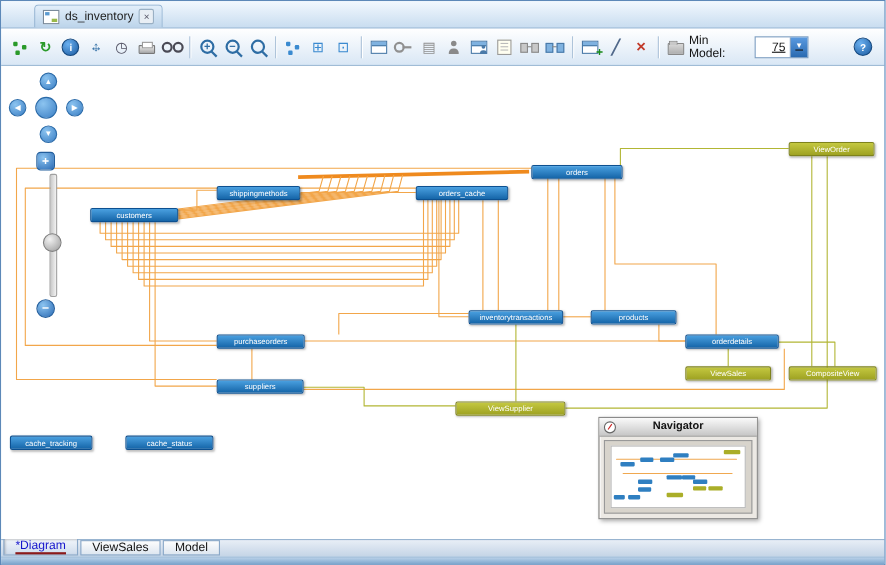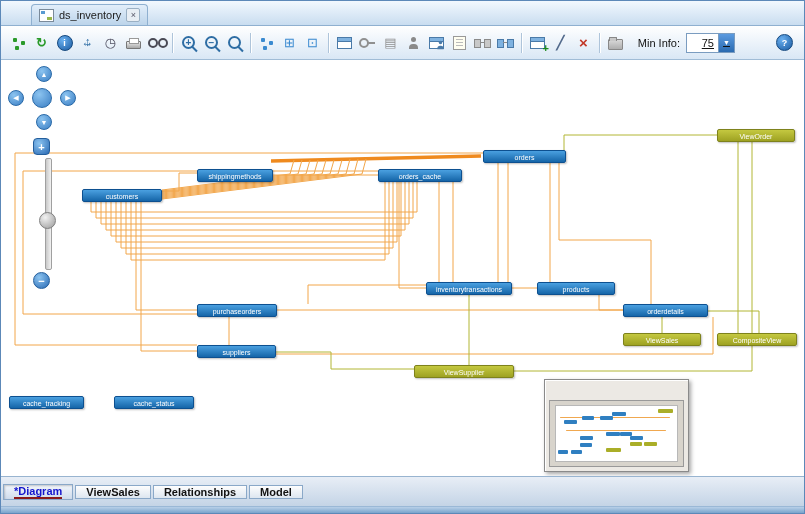--- a/index.html
+++ b/index.html
@@ -75,21 +75,21 @@
   .compass{position:absolute;left:4px;top:3px;width:9px;height:9px;border:1px solid #666;border-radius:50%;background:#fff;}
   .compass::after{content:"";position:absolute;left:4px;top:1px;width:1px;height:6px;background:#c22;transform:rotate(35deg);}
   .nav-body{position:absolute;left:4px;right:4px;top:20px;bottom:4px;background:#d8d4cc;border:1px solid #999;}
   .nav-view{position:absolute;left:5px;right:5px;top:4px;bottom:4px;background:#fff;border:1px solid #b8b8b8;}
   .mm{position:absolute;height:4px;border-radius:1px;}
   .mm.b{background:#2f7fc1;}
   .mm.o{background:#aaae28;}
   .mm.l{height:1px;background:#f0a850;}
 
   
-  .viewtabs{height:30px;background:linear-gradient(#e8eef6,#c4d4e6);border-top:1px solid #98b4d0;display:flex;align-items:center;padding:1px 0 1px 2px;box-sizing:border-box;font-size:11px;font-weight:bold;}
+  .viewtabs{height:16px;background:linear-gradient(#e8eef6,#c4d4e6);border-top:1px solid #98b4d0;display:flex;align-items:flex-end;padding:1px 0 1px 2px;box-sizing:border-box;font-size:11px;}
   .btab{display:flex;align-items:center;padding:0 10px;border:1px solid #8aa8c8;background:linear-gradient(#fdfdfd,#dde6f0);margin-right:2px;color:#111;}
   .btab.blue{color:#1515cc;}
   .btab.active{background:linear-gradient(#f2f6fb,#cfdcec);box-shadow:inset 1px 1px 2px rgba(0,0,0,.2);}
   .btab.active span{border-bottom:2px solid #8b1a1a;}
   .bottom-strip{height:6px;background:linear-gradient(#b8d0e8,#7aa4cc);border-top:1px solid #9ab8d6;}
 </style>
 </head>
 <body>
 
 <div class="window">
@@ -177,21 +177,21 @@
         <span class="tblic add"></span>
       </span>
     <span class="tb g13" style="color:#50688a;font-weight:bold;">╱</span>
     <span class="tb" style="color:#c23a2a;font-weight:bold;font-size:15px;">×</span>
     <span class="sep"></span>
     <span class="tb">
         <span class="folderic"></span>
       </span>
 
     <div class="minscore">
-      <span>Min Info:</span>
+      <span>Min Model:</span>
       <div class="dd">
         <span class="val">75</span>
         <span class="arr">▼</span>
       </div>
     </div>
     <span class="tb helpbtn">
         <span class="circ" style="width:15px;height:15px;">?</span>
       </span>
   </div>
 
@@ -249,20 +249,24 @@
     <div class="pc" style="left:7px;top:30px;width:14px;height:14px;">◀</div>
     <div class="pc" style="left:31px;top:28px;width:18px;height:18px;"></div>
     <div class="pc" style="left:59px;top:30px;width:14px;height:14px;">▶</div>
     <div class="pc" style="left:35px;top:54px;width:14px;height:14px;">▼</div>
     <div class="zbtn" style="left:32px;top:78px;">+</div>
     <div class="ztrack"></div>
     <div class="zthumb"></div>
     <div class="zbtn" style="left:32px;top:212px;border-radius:50%;">−</div>
 
     <div class="navigator">
+      <div class="nav-title">
+        <span class="compass"></span>
+        <span>Navigator</span>
+      </div>
       <div class="nav-body">
         <div class="nav-view">
           <div class="mm l" style="left:4px;top:11px;width:110px;"></div>
           <div class="mm l" style="left:10px;top:24px;width:100px;"></div>
           <div class="mm b" style="left:56px;top:6px;width:14px;"></div>
           <div class="mm o" style="left:102px;top:3px;width:15px;"></div>
           <div class="mm b" style="left:26px;top:10px;width:12px;"></div>
           <div class="mm b" style="left:44px;top:10px;width:13px;"></div>
           <div class="mm b" style="left:8px;top:14px;width:13px;"></div>
           <div class="mm b" style="left:50px;top:26px;width:14px;"></div>
@@ -296,20 +300,17 @@
     </div>
 
   <div class="viewtabs">
     <div class="btab blue active">
         <span>*Diagram</span>
       </div>
     <div class="btab">
         <span>ViewSales</span>
       </div>
     <div class="btab">
-        <span>Relationships</span>
-      </div>
-    <div class="btab">
         <span>Model</span>
       </div>
   </div>
   <div class="bottom-strip"></div>
 </div>
 
 </body></html>

